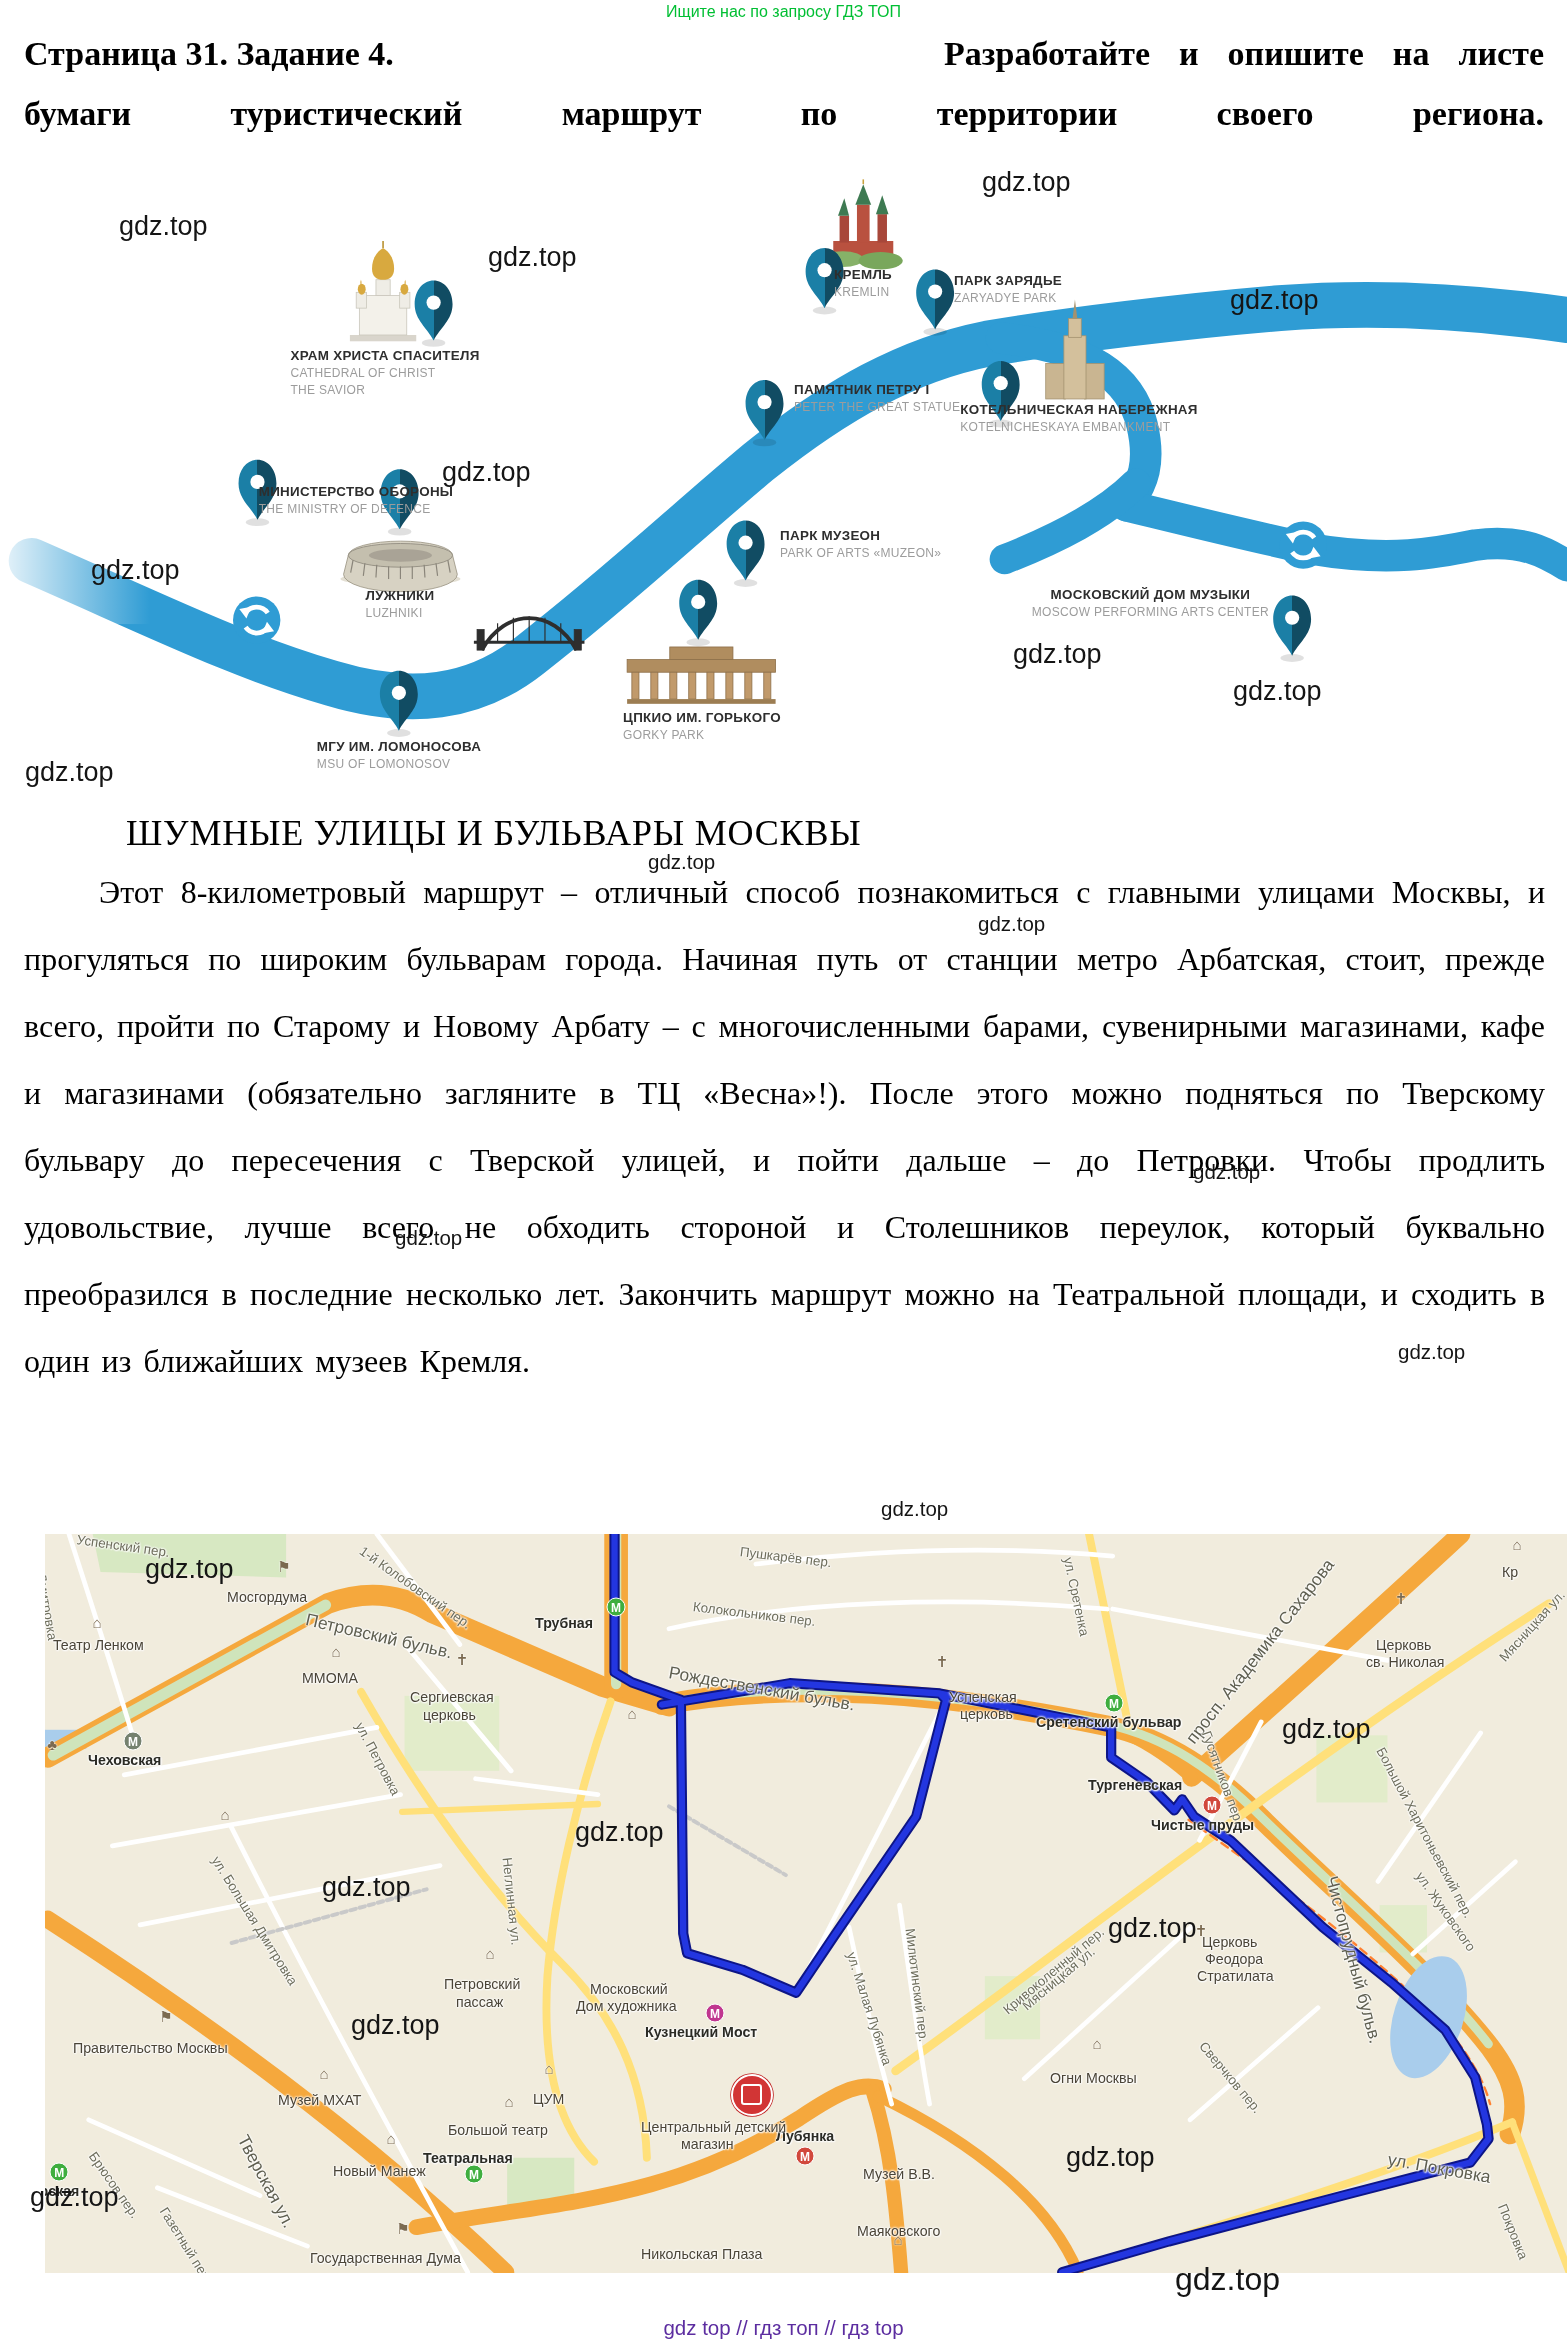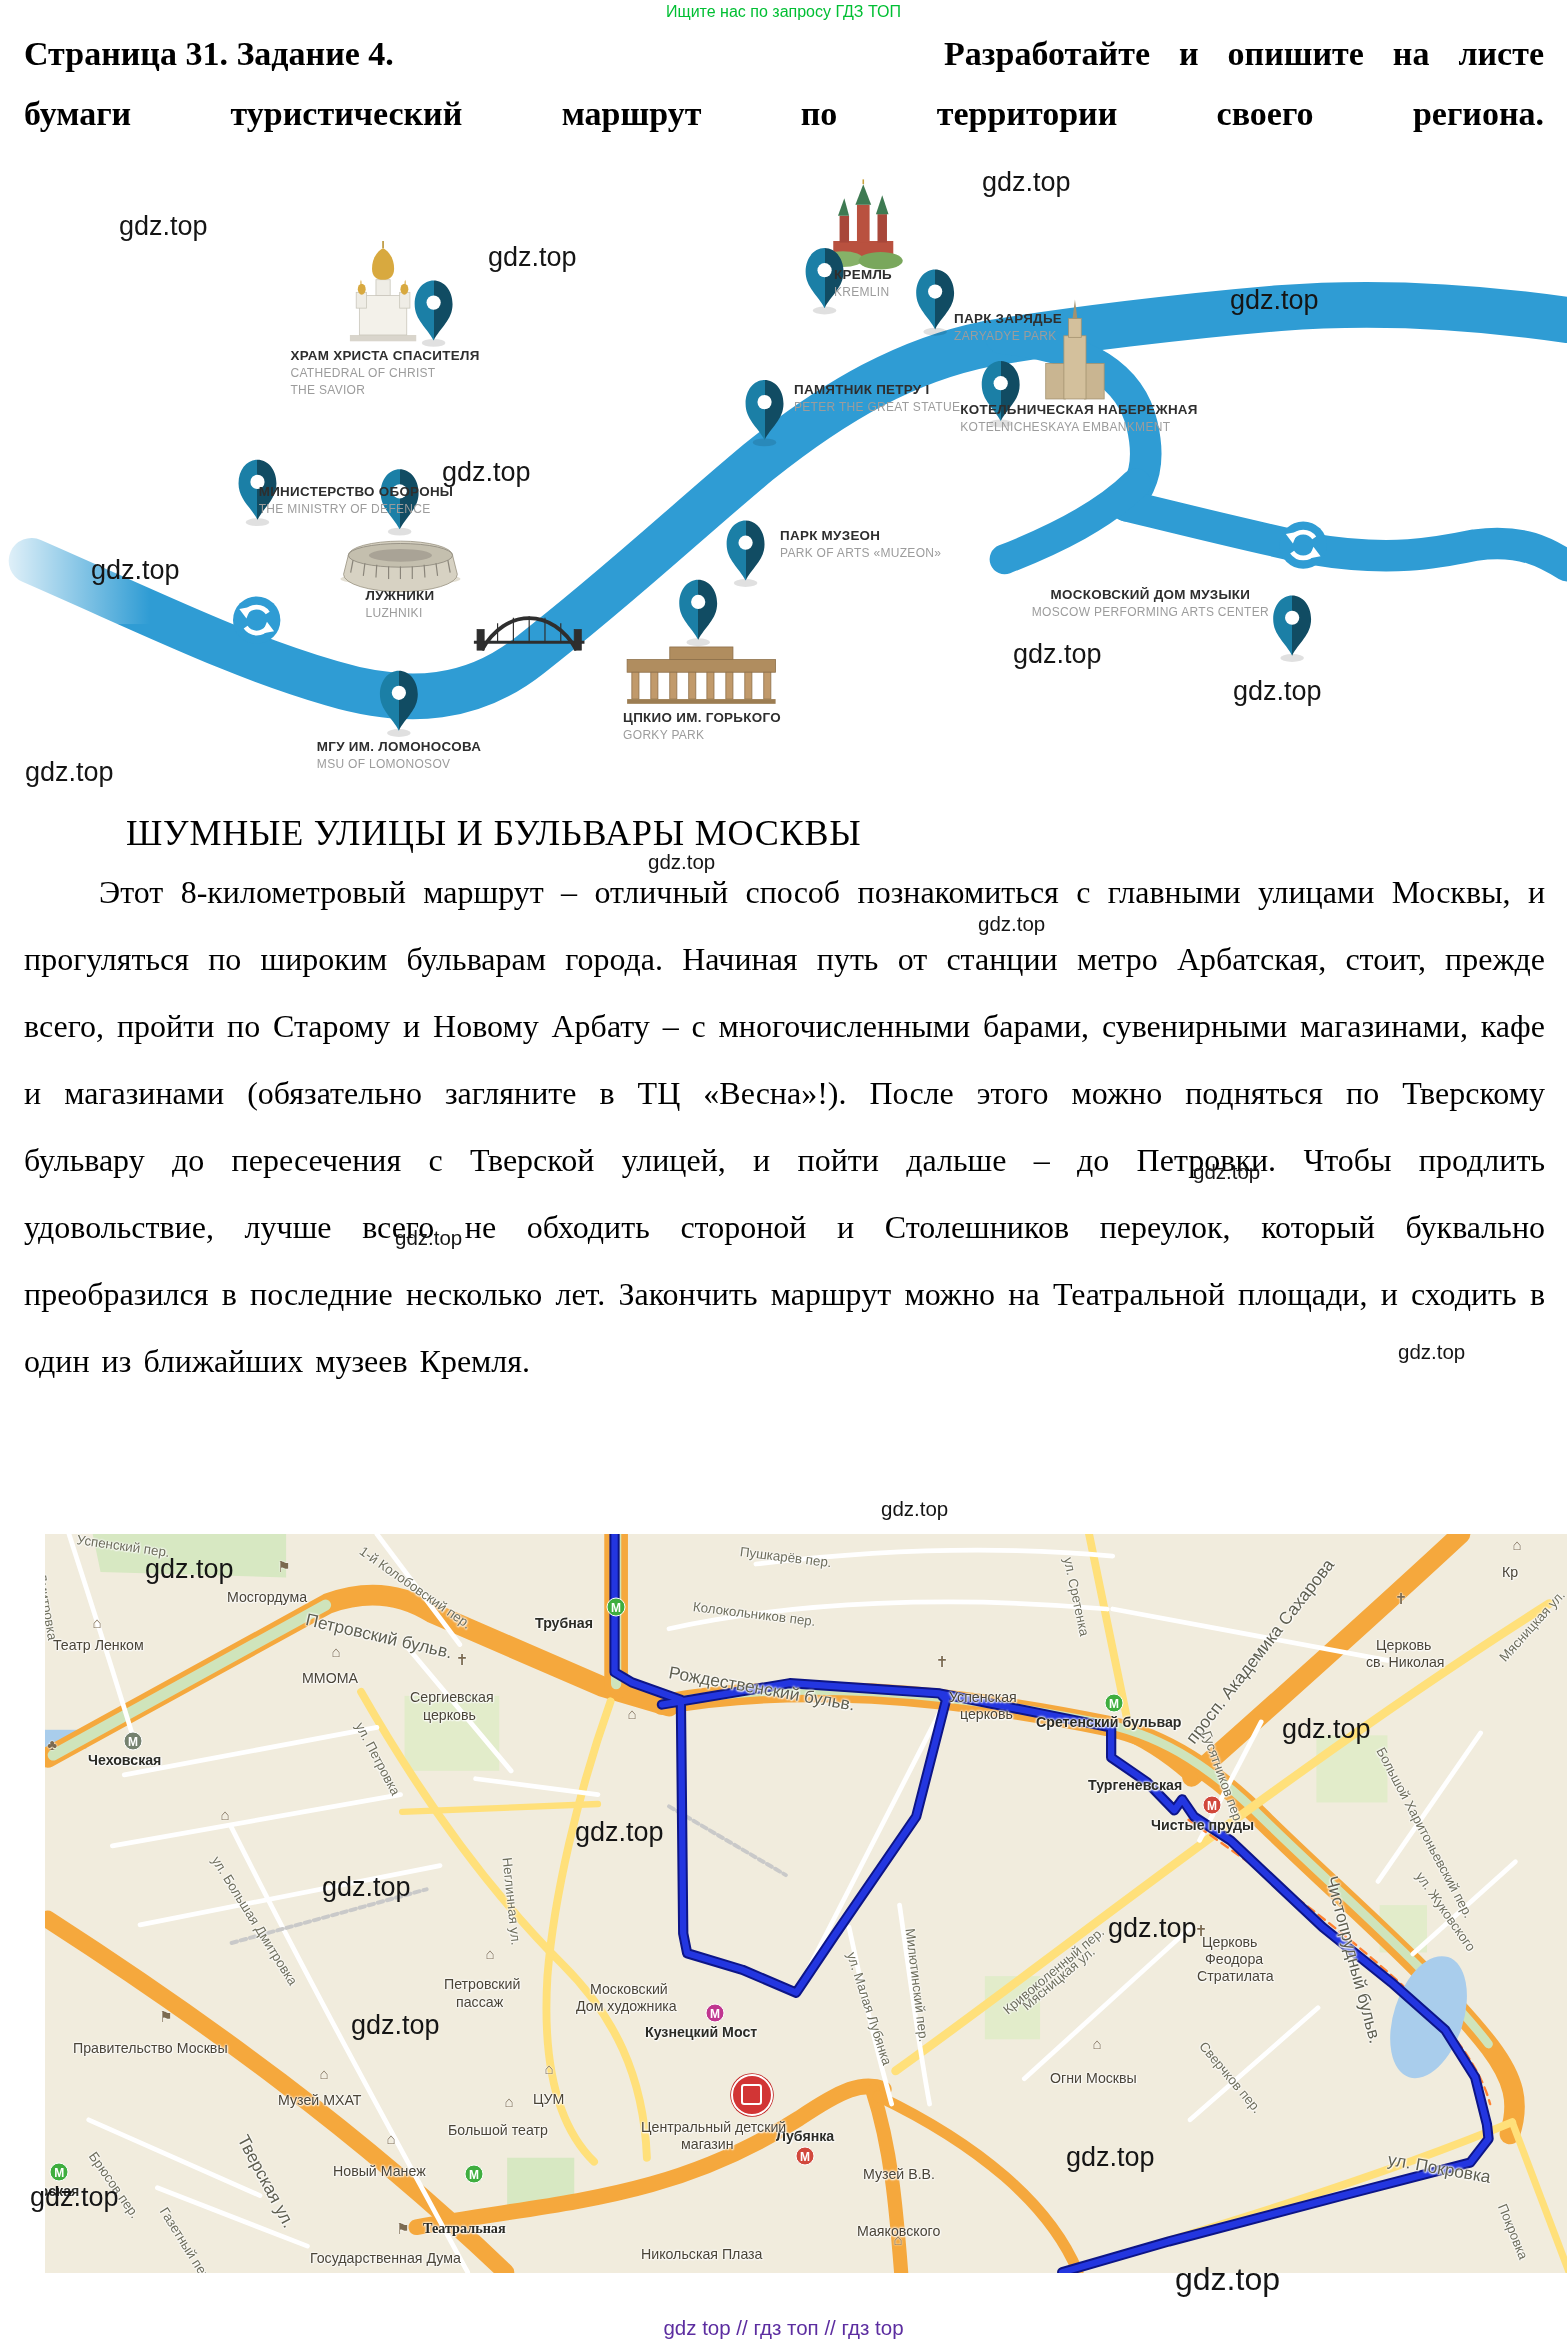--- a/index.html
+++ b/index.html
@@ -199,21 +199,21 @@
 
   <div class="lm c" style="left:385px;top:348px;">
     <div class="ru">ХРАМ  ХРИСТА СПАСИТЕЛЯ</div>
     <div class="en">CATHEDRAL OF CHRIST</div>
     <div class="en">THE SAVIOR</div>
   </div>
   <div class="lm c" style="left:863px;top:267px;">
     <div class="ru">КРЕМЛЬ</div>
     <div class="en">KREMLIN</div>
   </div>
-  <div class="lm" style="left:954px;top:273px;margin-top:38px;">
+  <div class="lm" style="left:954px;top:273px;">
     <div class="ru">ПАРК ЗАРЯДЬЕ</div>
     <div class="en">ZARYADYE PARK</div>
   </div>
   <div class="lm" style="left:794px;top:382px;">
     <div class="ru">ПАМЯТНИК ПЕТРУ I</div>
     <div class="en">PETER THE GREAT STATUE</div>
   </div>
   <div class="lm c" style="left:1079px;top:402px;">
     <div class="ru">КОТЕЛЬНИЧЕСКАЯ НАБЕРЕЖНАЯ</div>
     <div class="en">KOTELNICHESKAYA EMBANKMENT</div>
@@ -373,21 +373,21 @@
         <div class="ml p" style="left: 399px; top: 442px; position: absolute;">Петровский</div>
         <div class="ml p" style="left: 411px; top: 460px; position: absolute;">пассаж</div>
         <div class="ml p" style="left: 545px; top: 447px; position: absolute;">Московский</div>
         <div class="ml p" style="left: 531px; top: 464px; position: absolute;">Дом художника</div>
         <div class="ml p" style="left: 596px; top: 585px; position: absolute;">Центральный детский</div>
         <div class="ml p" style="left: 636px; top: 602px; position: absolute;">магазин</div>
         <div class="ml p" style="left: 488px; top: 557px; position: absolute;">ЦУМ</div>
         <div class="ml p" style="left: 403px; top: 588px; position: absolute;">Большой театр</div>
         <div class="ml p" style="left: 233px; top: 558px; position: absolute;">Музей МХАТ</div>
         <div class="ml p" style="left: 288px; top: 629px; position: absolute;">Новый Манеж</div>
-        <div class="ml m" style="left: 378px; top: 686px; position: absolute; font-family: Liberation Serif, serif;">Театральная</div>
+        <div class="ml m" style="left: 378px; top: 616px; position: absolute;">Театральная</div>
         <div class="ml p" style="left: 265px; top: 716px; position: absolute;">Государственная Дума</div>
         <div class="ml p" style="left: 28px; top: 506px; position: absolute;">Правительство Москвы</div>
         <div class="ml sb" style="left: 197px; top: 592px; transform: rotate(62deg); position: absolute;">Тверская ул.</div>
         <div class="ml s" style="left: 47px; top: 612px; transform: rotate(55deg); position: absolute;">Брюсов пер.</div>
         <div class="ml s" style="left: 118px; top: 667px; transform: rotate(58deg); position: absolute;">Газетный пер.</div>
         <div class="ml p" style="left: 596px; top: 712px; position: absolute;">Никольская Плаза</div>
         <div class="ml m" style="left: -30px; top: 649px; position: absolute;">Тверская</div>
         <div class="ml p" style="left: 1457px; top: 30px; position: absolute;">Кр</div>
       </div>
 

